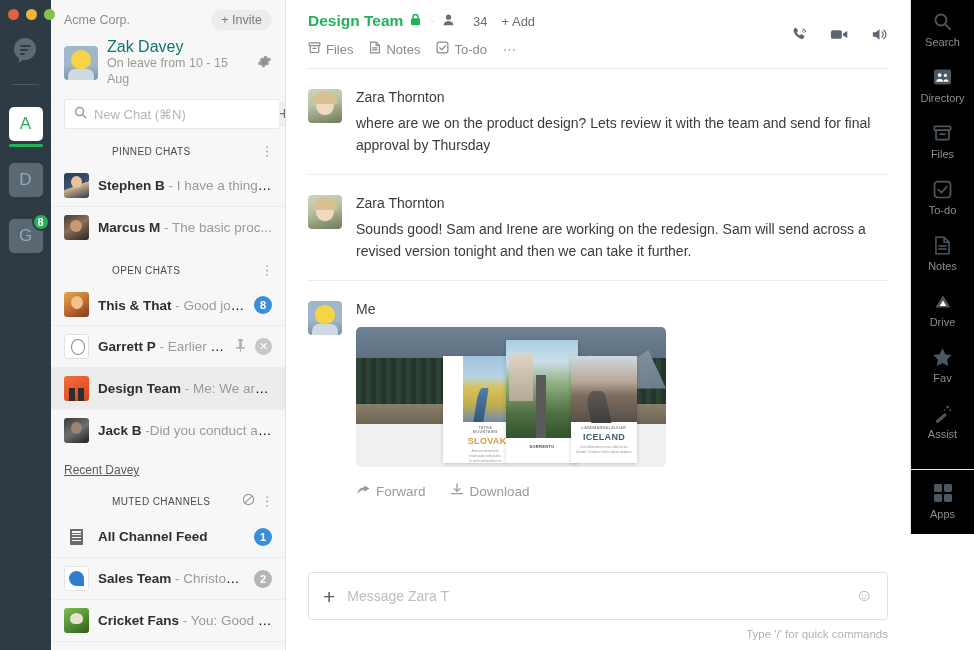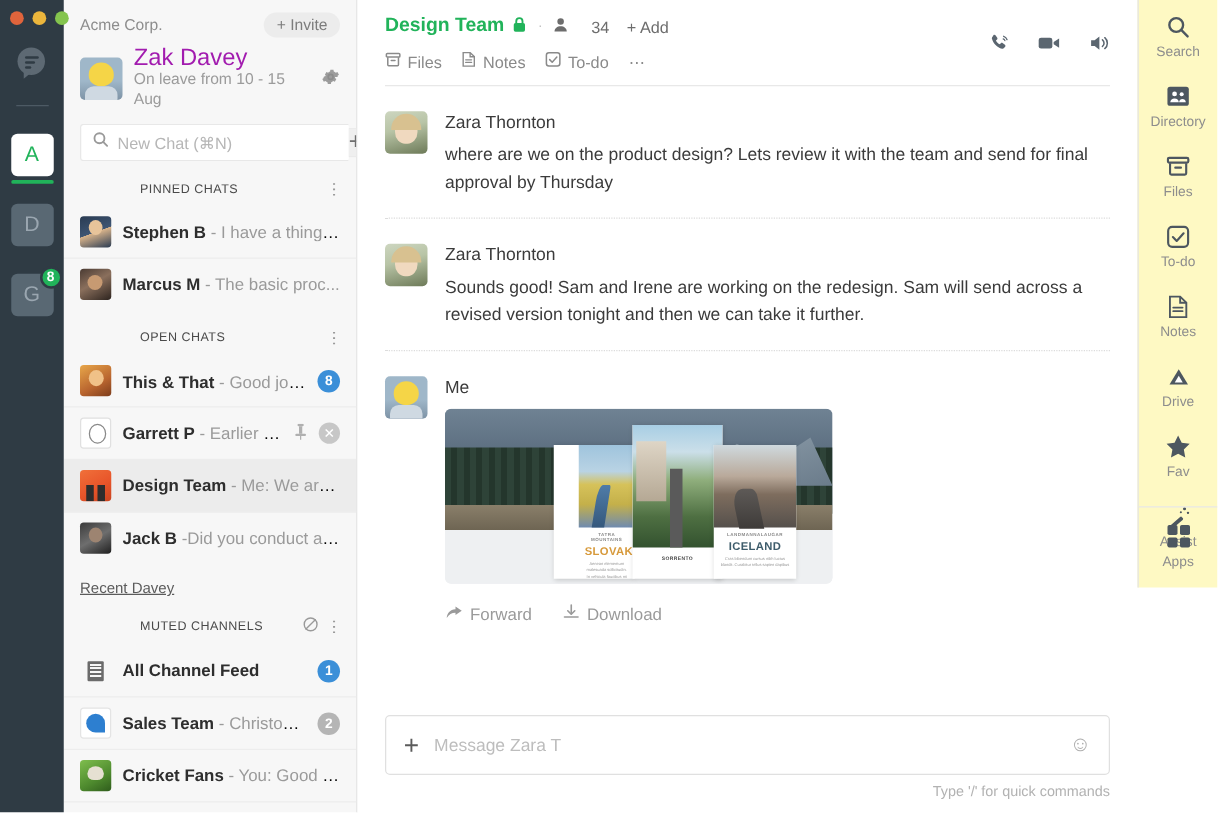--- a/index.html
+++ b/index.html
@@ -69,21 +69,21 @@
   }
   .me-av::before {
     content:""; position:absolute; left:7px; top:4px; width:20px; height:19px;
     background:#f5d547; border-radius:50% 50% 45% 45%;
   }
   .me-av::after {
     content:""; position:absolute; left:4px; bottom:0; width:26px; height:11px;
     background:#cfd9e2; border-radius:7px 7px 0 0;
   }
   .me-info { flex: 1; min-width: 0; }
-  .me-name { font-size: 19px; color: #a21caf; font-weight: 500; line-height: 16px; }
+  .me-name { font-size: 16px; color: #0f766e; font-weight: 500; line-height: 16px; }
   .me-status { font-size: 12.5px; color: #9b9b9b; line-height: 16px; }
   .gear { color: #8c8c8c; font-size: 15px; cursor: pointer; }
 
   .search-wrap { display: flex; margin-top: 12px; align-items: center; }
   .search-box {
     flex: 1; background: #fff; border-radius: 3px 0 0 3px;
     display: flex; align-items: center; gap: 7px; padding: 0 9px; height: 30px;
     border: 1px solid #e8e8e8; border-right: none;
   }
   .search-box input {
@@ -246,21 +246,21 @@
   .composer input {
     flex: 1; border: none; outline: none; font-size: 14px; color: #3b3b3b;
     font-family: "Liberation Sans", sans-serif; background: transparent;
   }
   .composer input::placeholder { color: #bdbdbd; }
   .emoji { font-size: 17px; color: #b0b0b0; cursor: pointer; }
   .hint { text-align: right; font-size: 11.5px; color: #b2b2b2; padding-top: 8px; }
 
   
   .rrail {
-    width: 64px; flex: 0 0 64px; height: 470px; background: #fef9c3;
+    width: 64px; flex: 0 0 64px; height: 534px; background: #000000;
     border-left: 1px solid #e4e4e4; display: flex; flex-direction: column;
     align-items: center; padding-top: 10px; position: relative;
   }
   .ritem { display: flex; flex-direction: column; align-items: center; gap: 4px;
     margin-bottom: 18px; cursor: pointer; width: 100%; }
   .ritem .ic { height: 22px; display: flex; align-items: center; justify-content: center; color: #4d5760; }
   .ritem .lb { font-size: 11px; color: #8d8d8d; }
   .rfoot { position: absolute; bottom: 0; left: 0; right: 0; border-top: 1px solid #e8e8e8;
     padding: 12px 0 14px 0; }
   .rfoot .ritem { margin-bottom: 0; }

